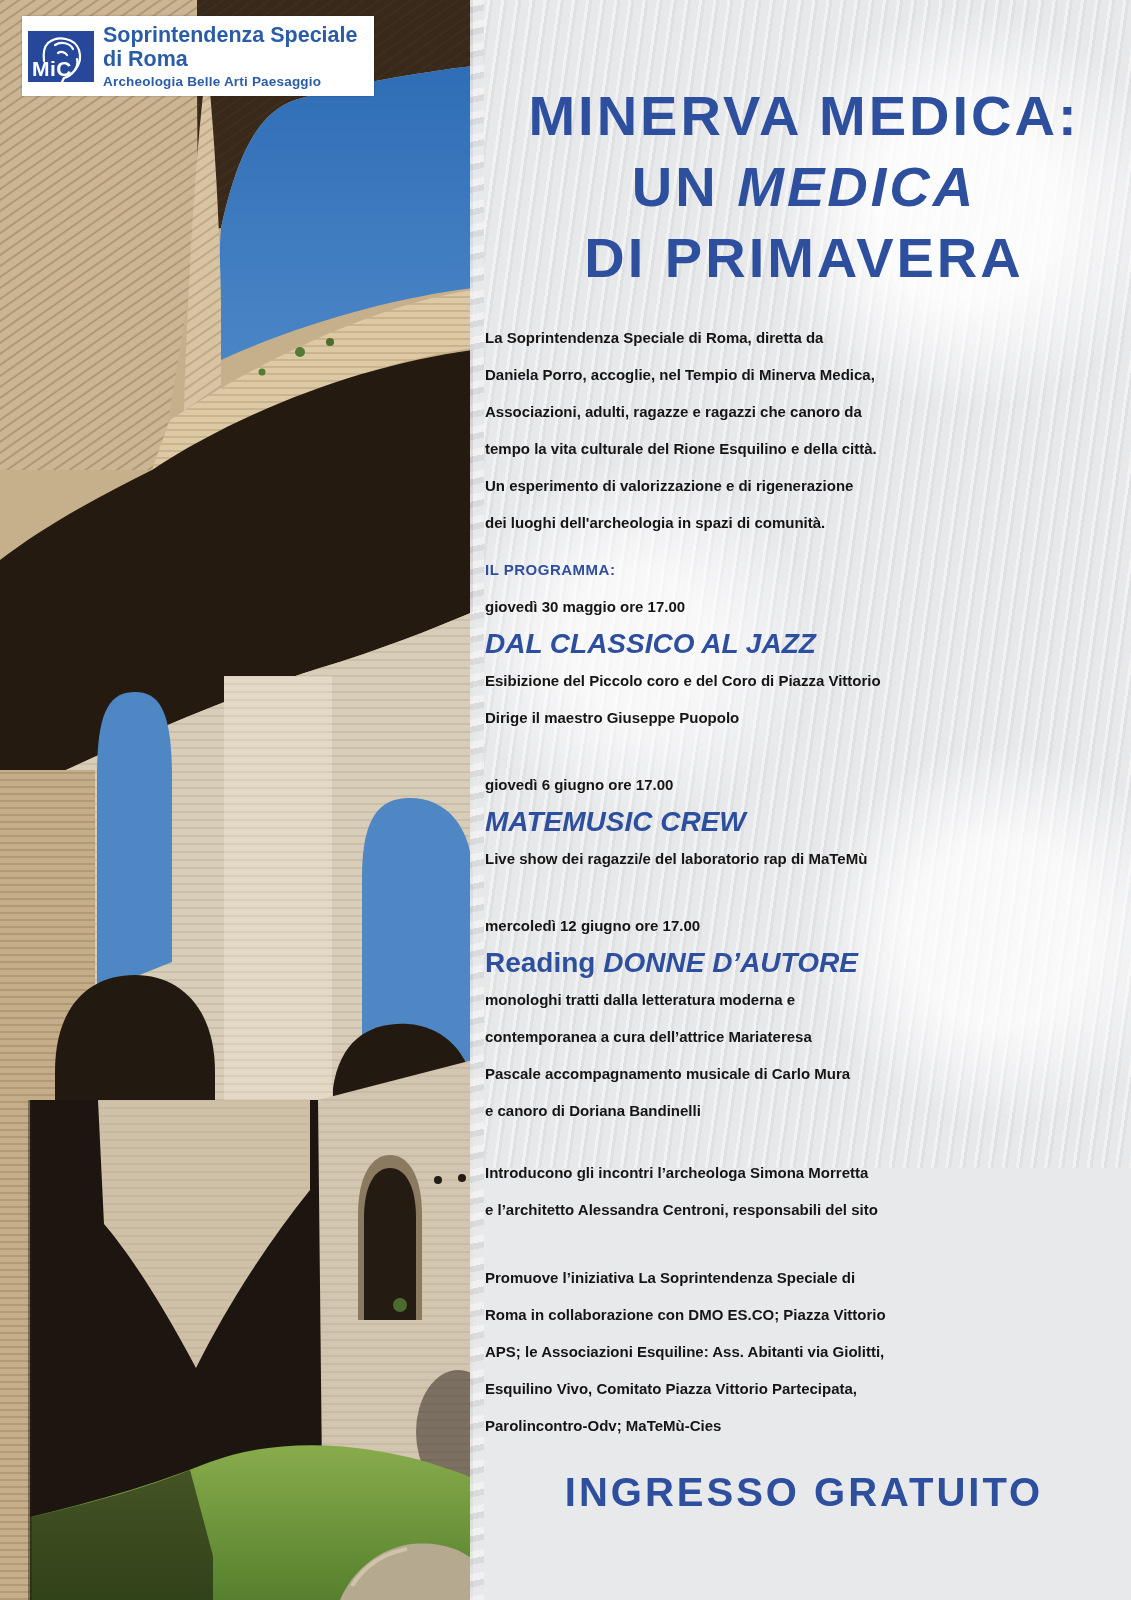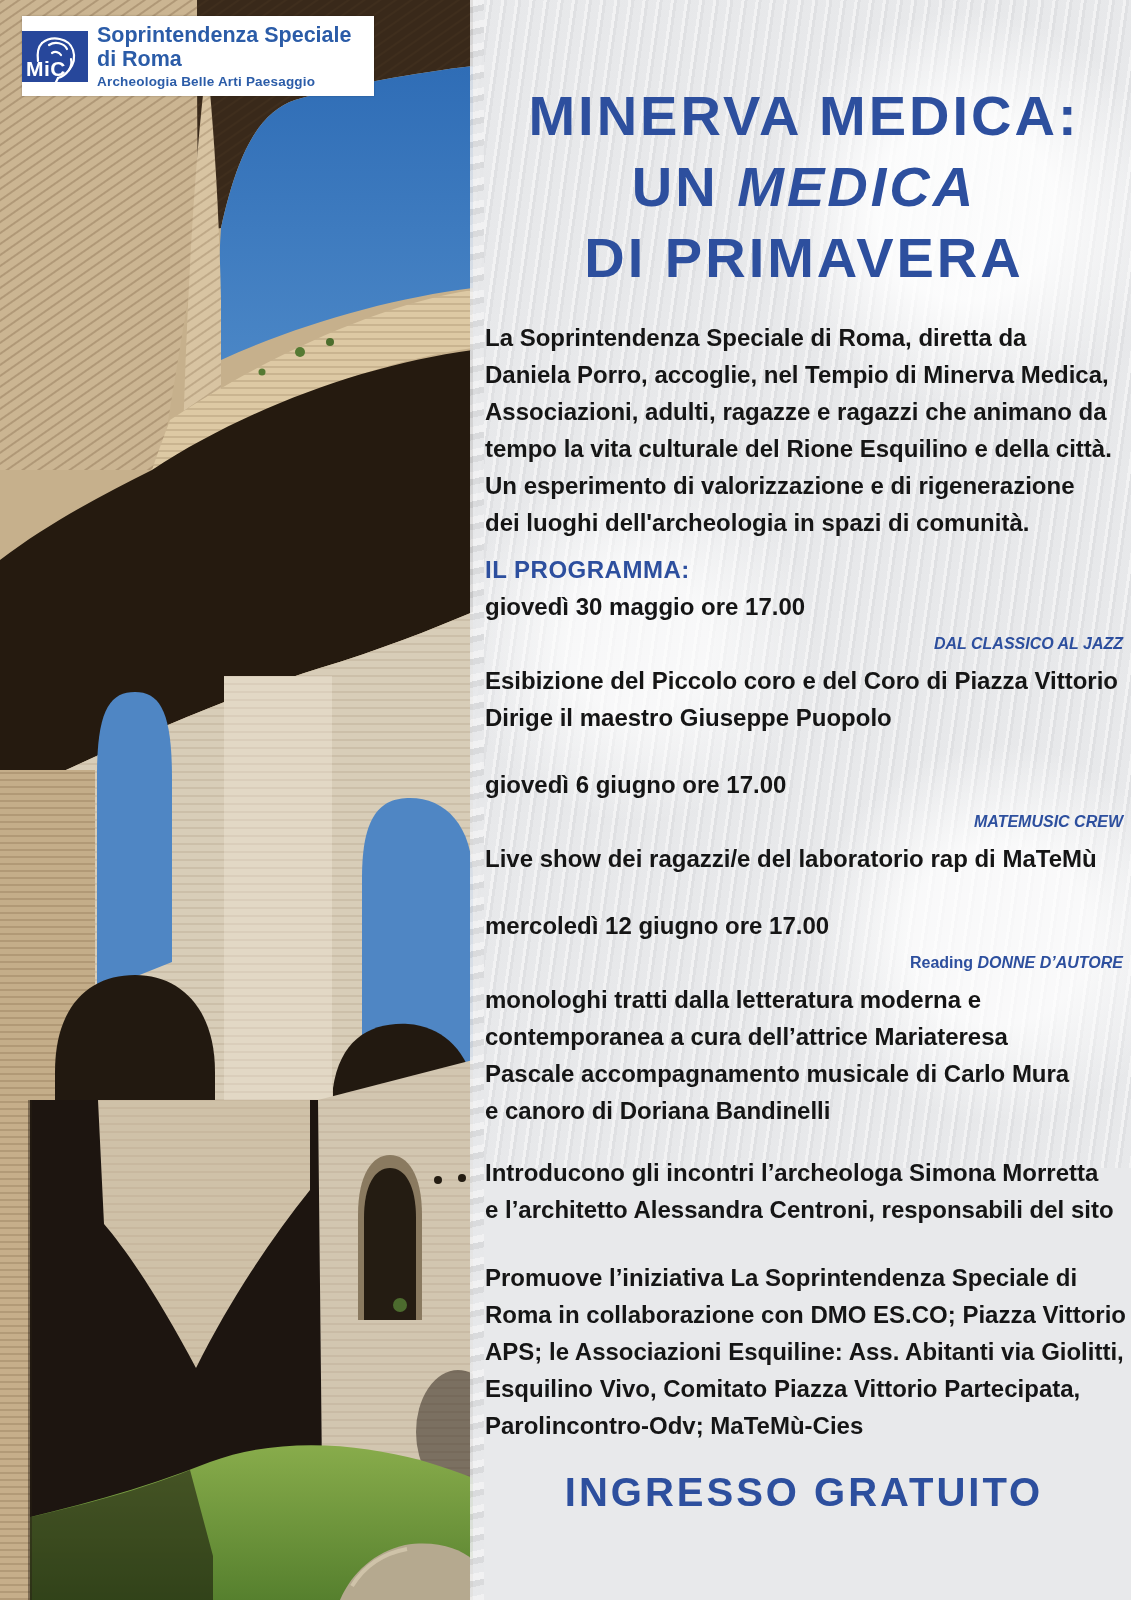--- a/index.html
+++ b/index.html
@@ -9,21 +9,21 @@
   }
   
   .photo-col{position:absolute;left:0;top:0;width:473px;height:1600px;}
   .photo-col svg{display:block;width:473px;height:1600px;}
   
   .logo-box{
     position:absolute;left:22px;top:16px;width:352px;height:80px;
     background:#ffffff;display:flex;align-items:center;box-shadow:0 0 2px rgba(0,0,0,.25);
   }
   .mic-square{
-    width:66px;height:51px;margin-left:0;flex:0 0 auto;position:relative;
+    width:66px;height:51px;margin-left:6px;flex:0 0 auto;position:relative;
     background:var(--logo_blue,#27479b);
   }
   .mic-square svg{position:absolute;left:0;top:0;}
   .mic-label{
     position:absolute;left:4px;bottom:1px;color:#fff;font-weight:700;
     font-size:21px;letter-spacing:.5px;
   }
   .logo-text{padding-left:9px;line-height:1;}
   .logo-org{color:#2b5ca8;font-size:21.5px;font-weight:700;line-height:24px;}
   .logo-sub{color:#2b5ca8;font-size:13.5px;font-weight:700;margin-top:4px;letter-spacing:.2px;}
@@ -40,23 +40,23 @@
   }
   .tear-strip{
     position:absolute;left:470px;top:0;width:14px;height:1600px;z-index:3;
     background:repeating-linear-gradient(168deg,#f2f2f3 0 7px,#d8d9db 7px 13px,#e7e8ea 13px 22px);
     opacity:.9;
   }
   .title{
     color:var(--accent_blue,#2d4f9e);text-align:center;font-weight:700;
     font-size:56px;line-height:71px;letter-spacing:3px;margin:0 0 26px 0;white-space:nowrap;
   }
-  .blk{color:#151515;font-weight:700;font-size:24px;line-height:37px;white-space:nowrap;}
+  .blk{color:#151515;font-weight:700;font-size:15px;line-height:37px;white-space:nowrap;}
   .blue{color:var(--accent_blue,#2d4f9e);}
-  .etitle{font-style:italic;font-size:16px;text-align:right;}
+  .etitle{font-style:italic;font-size:28px;}
   .etitle .upright{font-style:normal;}
   .program-heading{margin-top:10px;letter-spacing:.5px;}
   .event{margin-top:0;}
   .event+.event{margin-top:30px;}
   .credits{margin-top:25px;}
   .promoters{margin-top:31px;}
   .footer{
     margin-top:22px;text-align:center;color:var(--accent_blue,#2d4f9e);
     font-weight:700;font-size:40px;line-height:52px;letter-spacing:3px;white-space:nowrap;
   }
@@ -177,21 +177,21 @@
   <div class="panel">
 
     <h1 class="title"><span>MINERVA MEDICA:</span><br>
       <span>UN </span><em>MEDICA</em><br>
       <span>DI PRIMAVERA</span>
     </h1>
 
     <div class="intro">
       <div class="blk">La Soprintendenza Speciale di Roma, diretta da</div>
       <div class="blk">Daniela Porro, accoglie, nel Tempio di Minerva Medica,</div>
-      <div class="blk">Associazioni, adulti, ragazze e ragazzi che animano da</div>
+      <div class="blk">Associazioni, adulti, ragazze e ragazzi che canoro da</div>
       <div class="blk">tempo la vita culturale del Rione Esquilino e della città.</div>
       <div class="blk">Un esperimento di valorizzazione e di rigenerazione</div>
       <div class="blk">dei luoghi dell'archeologia in spazi di comunità.</div>
     </div>
 
     <div class="blk blue program-heading">IL PROGRAMMA:</div>
 
     <div class="event">
       <div class="blk">giovedì 30 maggio ore 17.00</div>
       <div class="blk blue etitle"><span class="upright"></span><span>DAL CLASSICO AL JAZZ</span></div>

